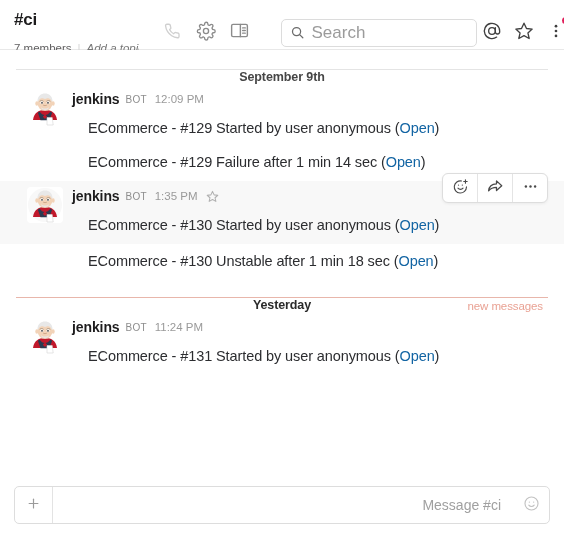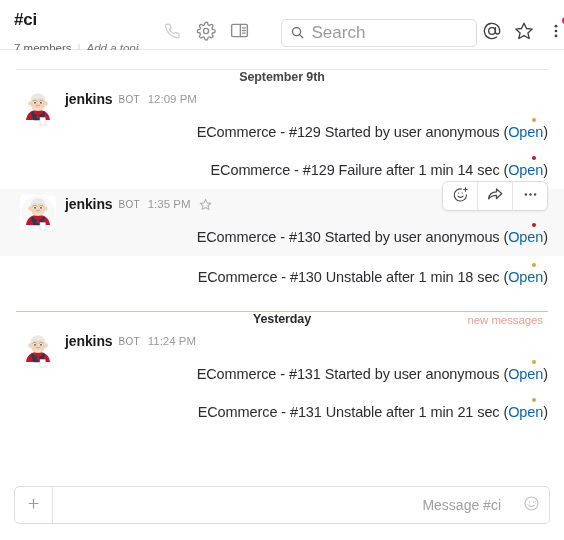--- a/index.html
+++ b/index.html
@@ -63,41 +63,41 @@
     position: relative; background: #fff; padding: 0 11px;
     font-size: 12.5px; font-weight: bold; color: #464646; letter-spacing: -0.1px;
   }
   .divider.unread .line { background: #e8b6ab; }
   .divider.unread .label { color: #2b2b2b; }
   .divider .newmsg {
     position: absolute; right: 16px; background: #fff; padding: 0 5px 0 8px;
     font-size: 11.5px; color: #e9a294; font-weight: normal; letter-spacing: -0.1px;
   }
 
-  .msg-group { position: relative; padding: 6px 16px 2px 20px; }
+  .msg-group { position: relative; padding: 6px 16px 2px 27px; }
   .msg-group.hovered { background: #f8f8f8; }
   .group-top { display: flex; align-items: flex-start; }
 
   .avatar {
     width: 36px; height: 36px; flex: 0 0 36px; border-radius: 4px;
     margin-right: 9px; overflow: hidden; background: #fff;
   }
   .avatar svg { display: block; }
 
   .group-body { flex: 1 1 auto; min-width: 0; }
   .meta-line { display: flex; align-items: center; height: 18px; margin-bottom: 3px; }
   .author { font-size: 14px; font-weight: bold; color: #1d1c1d; letter-spacing: -0.1px; }
   .bot-tag {
     font-size: 10px; color: #8d8d8d; font-weight: normal;
     margin-left: 6px; letter-spacing: 0.2px;
   }
   .timestamp { font-size: 11.5px; color: #9a9a9a; margin-left: 8px; }
   .star-icon { margin-left: 8px; display: flex; cursor: pointer; }
 
-  .attachment { display: flex; align-items: flex-end; padding: 7px 0 7px 0; flex-direction: column; }
+  .attachment { display: flex; align-items: flex-start; padding: 7px 0 7px 0; }
   .att-bar { width: 4px; flex: 0 0 4px; border-radius: 2px; margin-right: 12px; }
   .att-text { font-size: 14.5px; color: #2c2d30; line-height: 20px; letter-spacing: -0.1px; }
   .att-text a { color: #1264a3; text-decoration: none; cursor: pointer; }
 
   .hover-toolbar {
     position: absolute; top: -8px; right: 16px;
     display: flex; align-items: center; height: 30px;
     background: #fff; border: 1px solid #dddddd; border-radius: 6px;
     box-shadow: 0 1px 3px rgba(0,0,0,0.06); overflow: hidden;
   }
@@ -394,26 +394,20 @@
             <span class="timestamp">11:24 PM</span>
           </div>
 
           <div class="attachment">
             <div class="att-bar" style="background:#d9a441"></div>
             <div class="att-text">
               <span>ECommerce - #131 Started by user anonymous (</span><a>Open</a><span>)</span>
             </div>
           </div>
 
-          <div class="attachment">
-            <div class="att-bar" style="background:#d9a441"></div>
-            <div class="att-text">
-              <span>ECommerce - #131 Unstable after 1 min 21 sec (</span><a>Open</a><span>)</span>
-            </div>
-          </div>
         </div>
       </div>
     </div>
 
   </div>
 
   <div class="composer-wrap">
     <div class="composer">
       <div class="plus-btn">
         <span>

